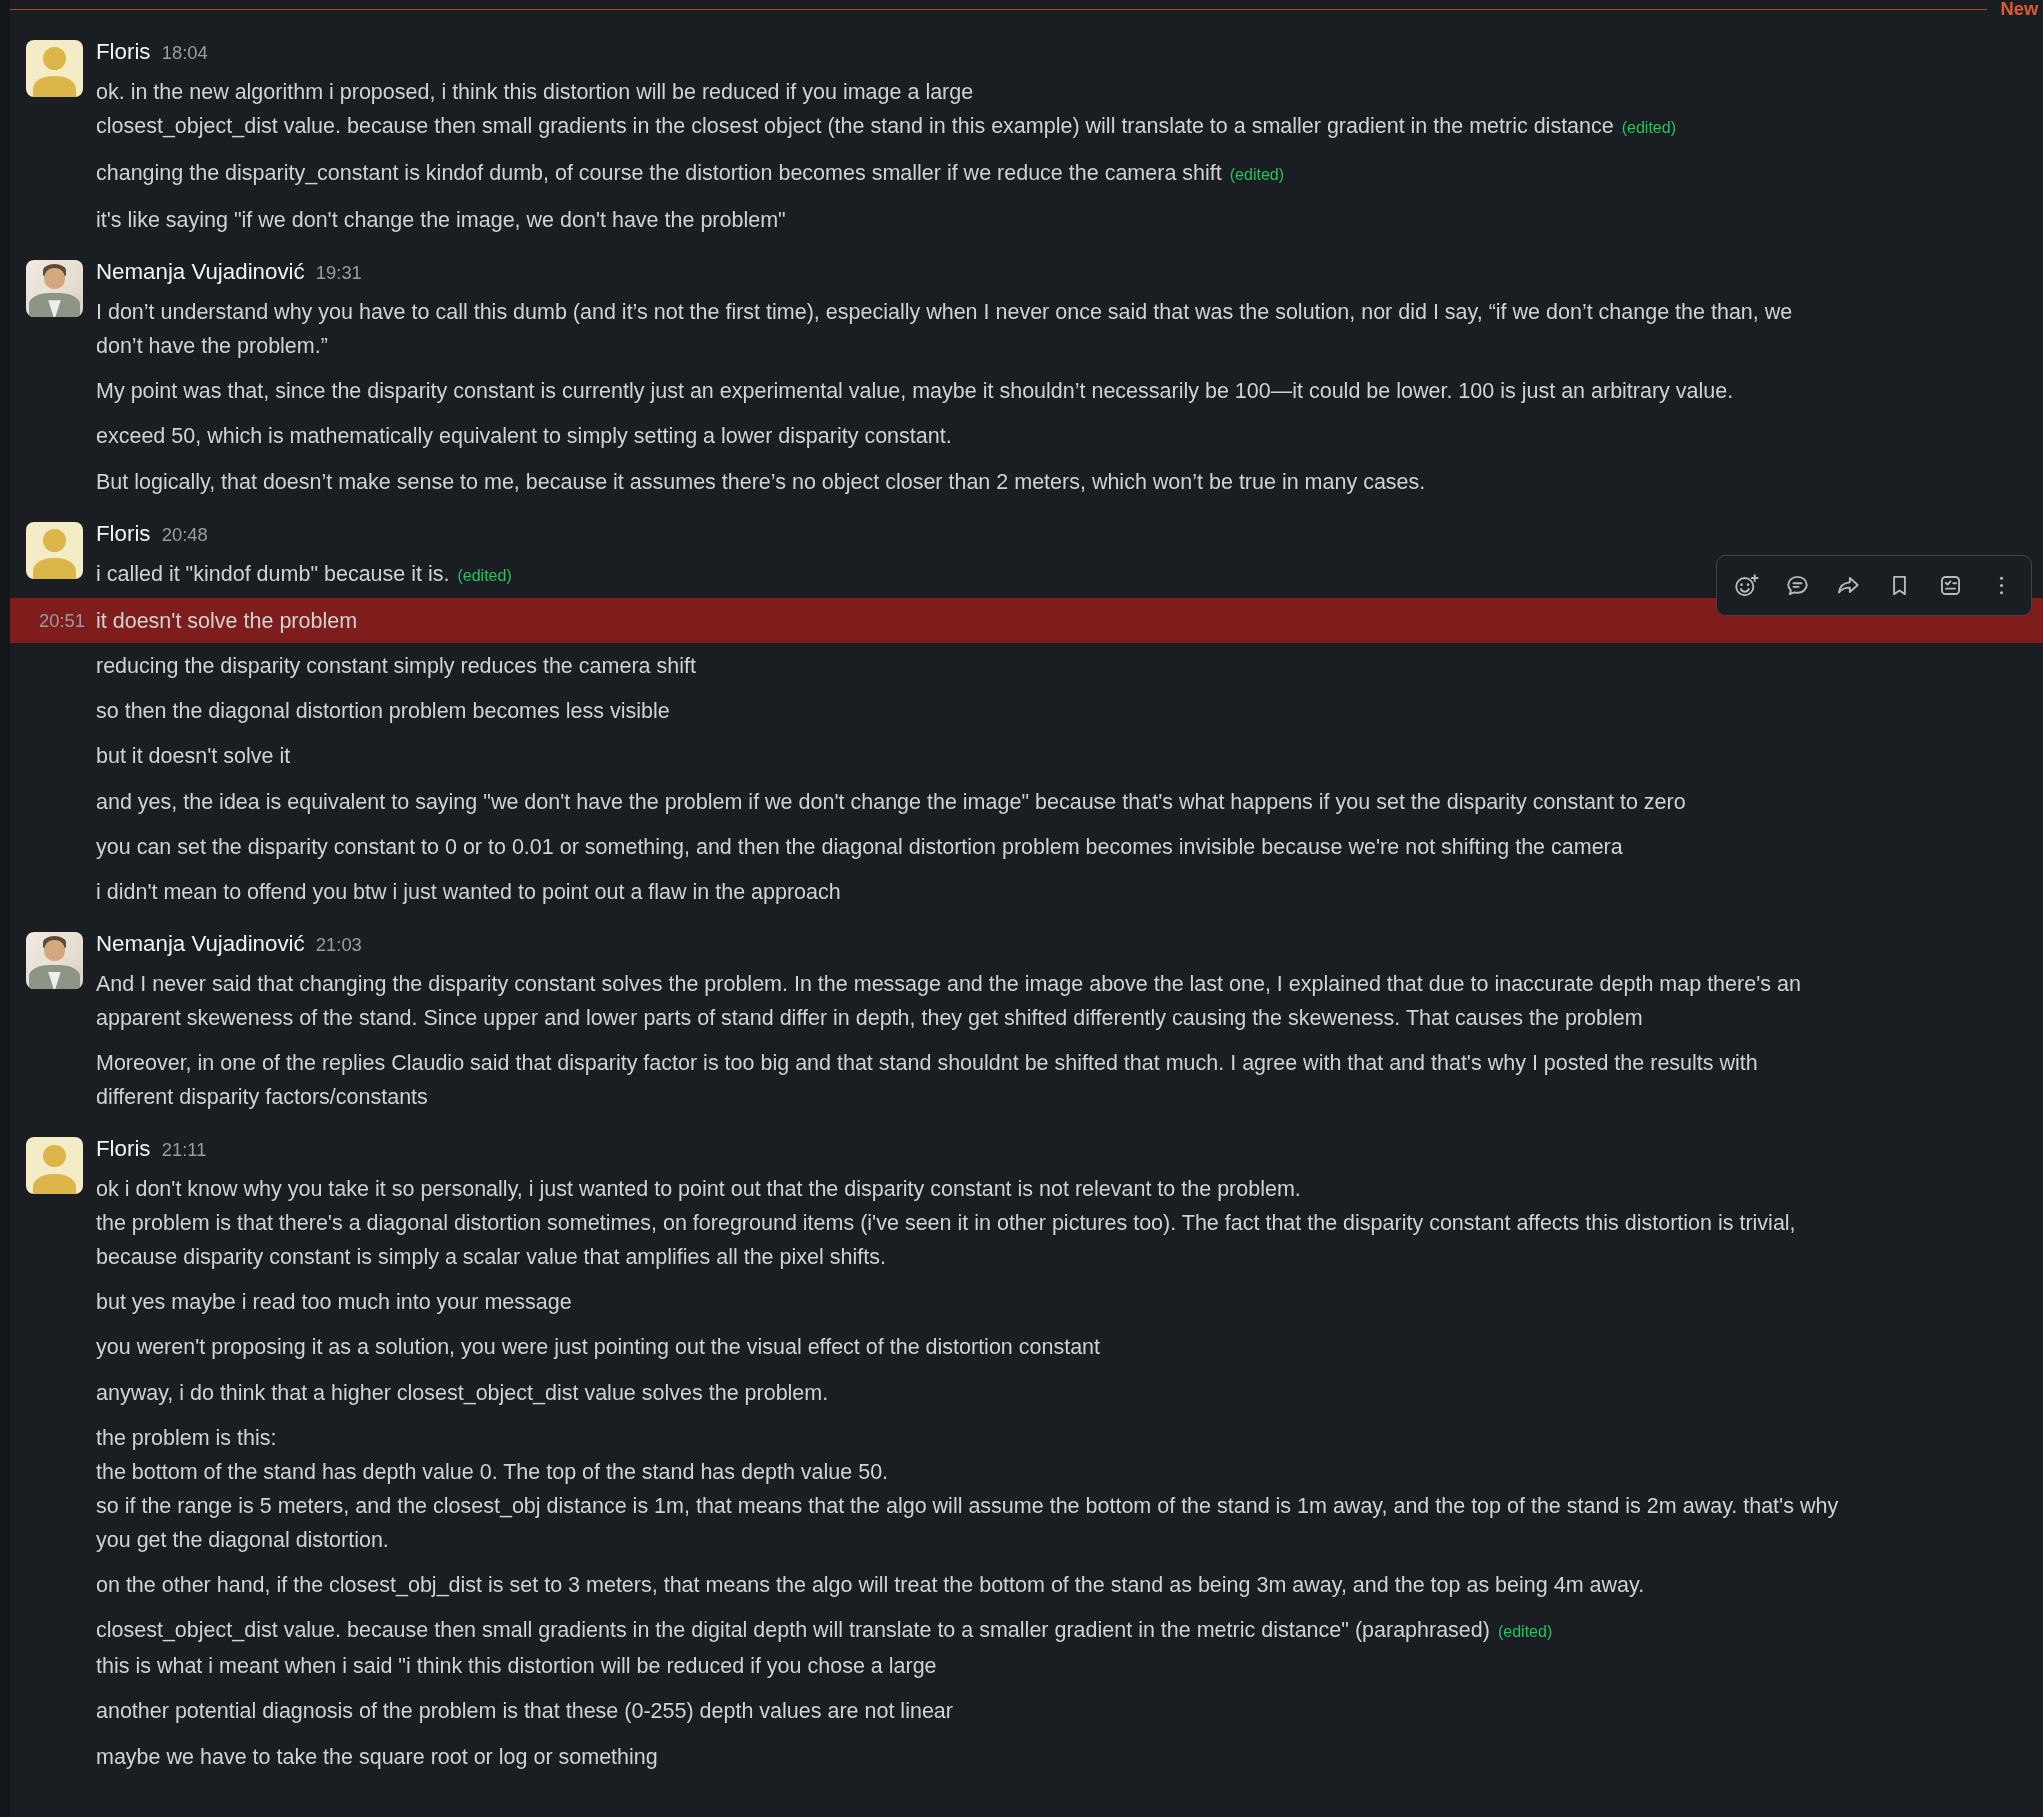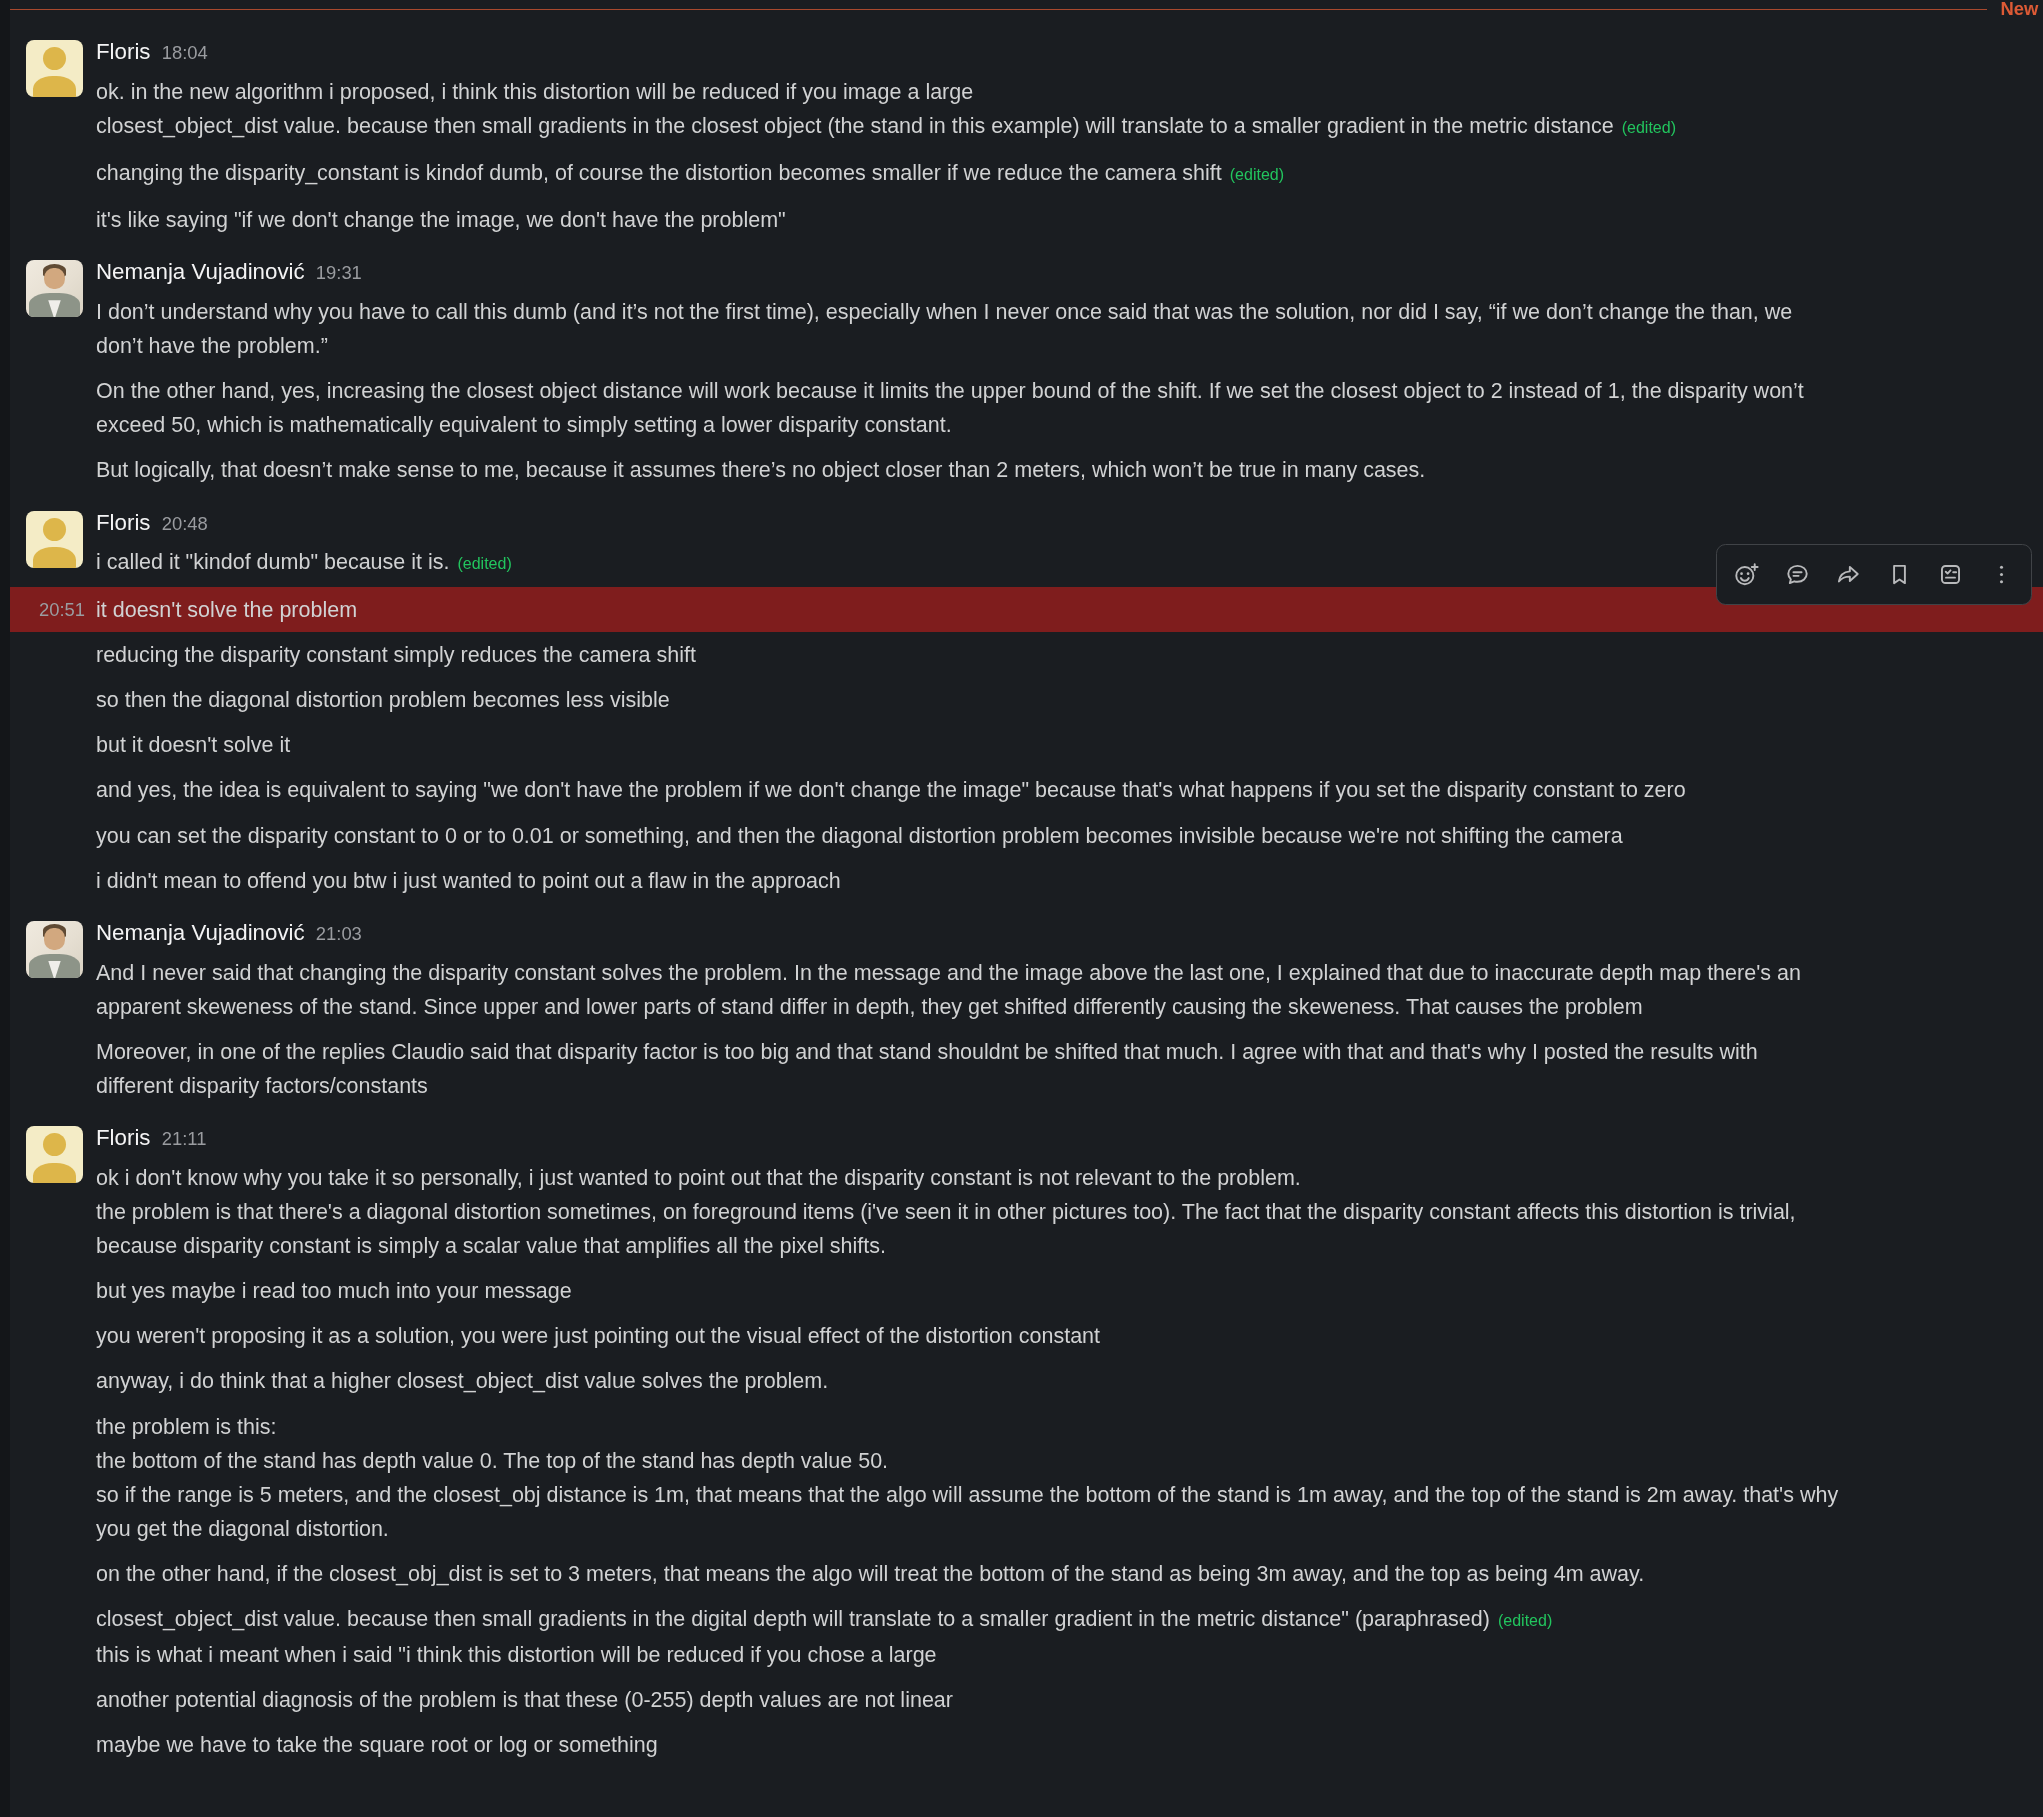--- a/index.html
+++ b/index.html
@@ -74,21 +74,23 @@
         <span class="shirt"></span>
         <span class="hair"></span>
         <span class="head"></span>
       </div>
       <div class="header"><span class="sender">Nemanja Vujadinović</span><span class="time">19:31</span></div>
       <div class="msg">
         <div class="line">I don’t understand why you have to call this dumb (and it’s not the first time), especially when I never once said that was the solution, nor did I say, “if we don’t change the than, we</div>
         <div class="line">don’t have the problem.”</div>
       </div>
       <div class="msg">
-        <div class="line">On the other hand, yes, increasing the closest object distance will work because it limits the upper bound of the shift. If we set the closest object to 2 instead of 1, the disparity won’t</div>
+        <div class="line">My point was that, since the disparity constant is currently just an experimental value, maybe it shouldn’t necessarily be 100—it could be lower. 100 is just an arbitrary value.</div>
+      </div>
+      <div class="msg">
         <div class="line">exceed 50, which is mathematically equivalent to simply setting a lower disparity constant.</div>
       </div>
       <div class="msg">
         <div class="line">But logically, that doesn’t make sense to me, because it assumes there’s no object closer than 2 meters, which won’t be true in many cases.</div>
       </div>
     </div>
     <div class="group">
       <div class="avatar av-yellow">
         <span class="head"></span>
         <span class="torso"></span>

